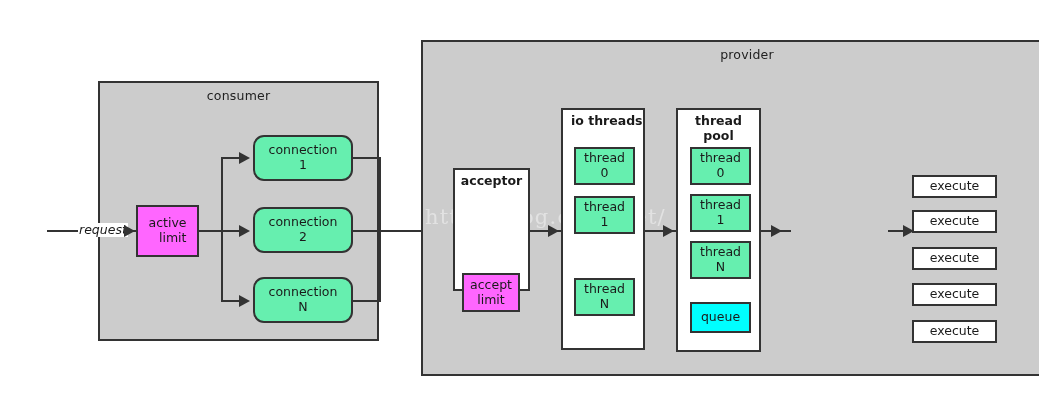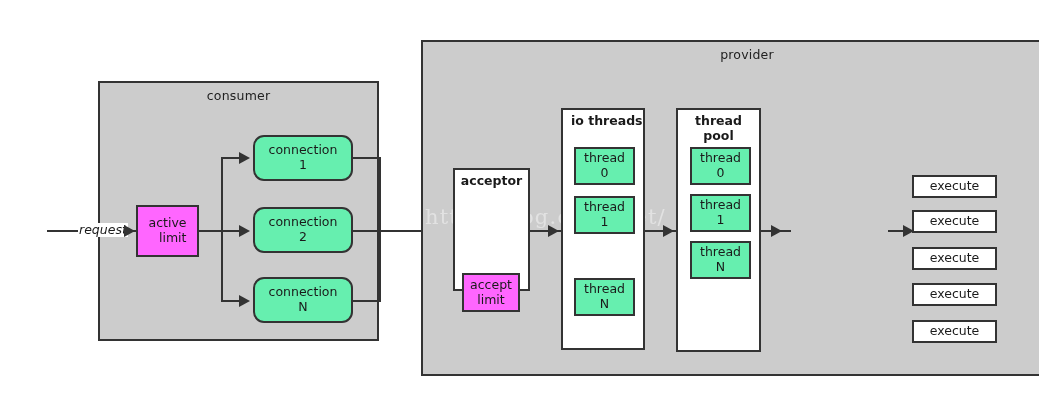--- a/index.html
+++ b/index.html
@@ -178,20 +178,21 @@
   <div class="panel" style="left:676px; top:108px; width:85px; height:244px;">
     <div class="panel-label center">thread
 pool</div>
   </div>
   <div class="node green" style="left:690px; top:147px; width:61px; height:38px;">thread
 0</div>
   <div class="node green" style="left:690px; top:194px; width:61px; height:38px;">thread
 1</div>
   <div class="node green" style="left:690px; top:241px; width:61px; height:38px;">thread
 N</div>
+  <div class="node cyan" style="left:690px; top:302px; width:61px; height:31px;">queue</div>
 
   <div class="line h" style="left:761px; top:230px; width:30px;"></div>
   <div class="arrowhead" style="left:771px; top:225px;"></div>
 
 
   <div class="line h" style="left:888px; top:230px; width:30px;"></div>
   <div class="arrowhead" style="left:903px; top:225px;"></div>
 
   <div class="node white" style="left:912px; top:147px; width:85px; height:23px;">execute</div>
   <div class="node white" style="left:912px; top:182px; width:85px; height:23px;">execute</div>

